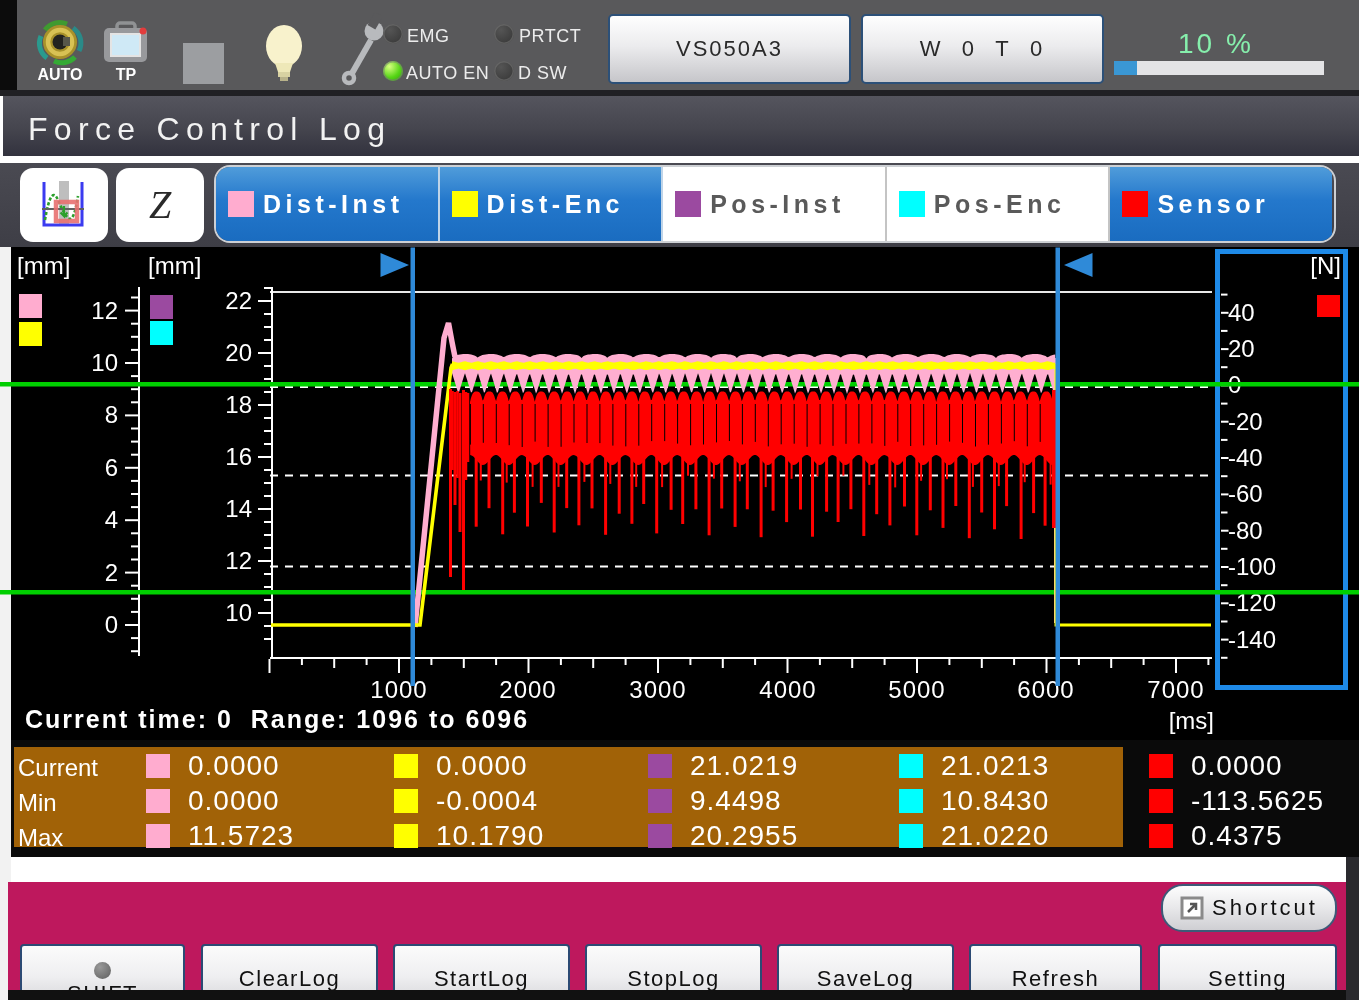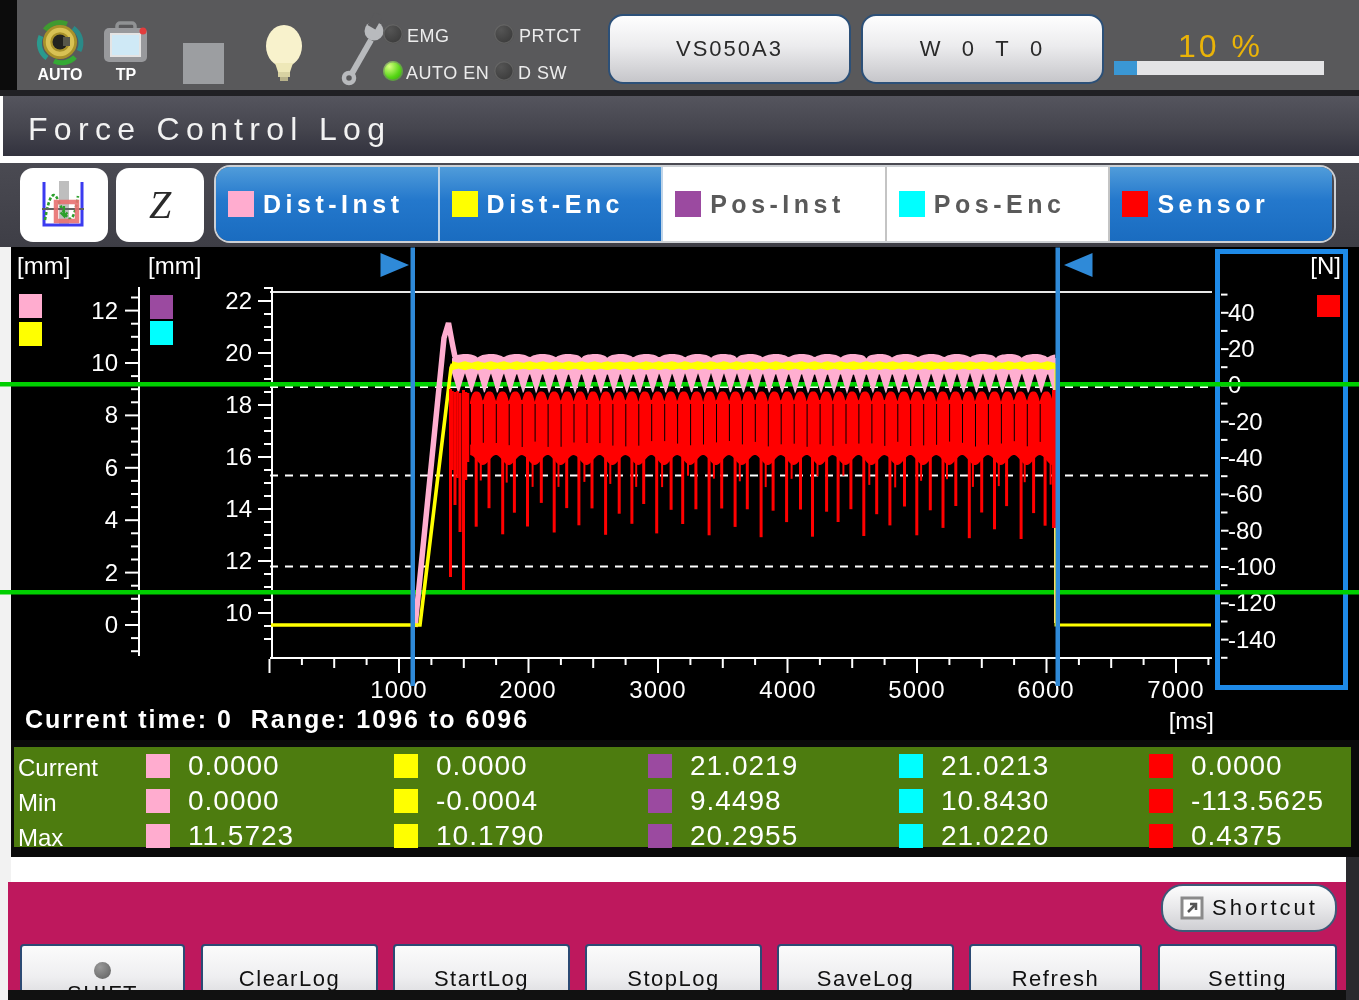--- a/index.html
+++ b/index.html
@@ -16,32 +16,32 @@
 .lcell.off{background:#fff}
 .lcell .sw{width:26px;height:26px;margin-left:12px}
 .lcell .tx{font-size:25px;font-weight:bold;margin-left:9px;letter-spacing:4.5px}
 .lcell.on .tx{color:#fff}
 .lcell.off .tx{color:#5a5a5a}
 .sep{position:absolute;right:0;top:0;width:2px;height:74px;background:#bfd4e8}
 .lcell.off .sep{background:#c4c4c4}
 #chart{left:0;top:243px;width:1359px;height:497px}
 #whitestrip{left:0;top:247px;width:11px;height:753px;background:#f2f2f2}
 #tablewrap{left:11px;top:740px;width:1348px;height:117px;background:#0a0a0a}
-#tbl{position:absolute;left:3px;top:7px;width:1337px;height:100px;background:#4d7c0f;color:#fff;font-size:26px}
+#tbl{position:absolute;left:3px;top:7px;width:1109px;height:100px;background:#a16207;color:#fff;font-size:26px}
 .trow{position:absolute;left:0;width:100%;height:30px}
 .trow .lab{position:absolute;left:4px;top:3px;font-size:24px}
 .tsw{position:absolute;top:3px;width:24px;height:24px}
 .tval{position:absolute;top:-1px;font-size:28px;letter-spacing:1px}
 #bottom{left:8px;top:882px;width:1343px;height:133px;background:#be185d}
 #botblack{left:8px;top:990px;width:1351px;height:10px;background:#111}
 #rightblack{left:1346px;top:857px;width:13px;height:143px;background:#2a2a2e}
 #shortcut{position:absolute;left:1153px;top:2px;width:176px;height:48px;border-radius:22px;background:linear-gradient(#fdfdfd,#e8e8ea 50%,#cfcfd3);border:2px solid #3d5a78;display:flex;align-items:center;justify-content:center;color:#111;font-size:22px;letter-spacing:3px}
 .btn{position:absolute;top:62px;height:71px;background:linear-gradient(#fbfbfb,#efeff1 45%,#cdcdd1);border:2.5px solid #2c4a74;border-radius:4px;color:#111;font-size:22px;text-align:center;line-height:66px;letter-spacing:1.5px}
 #topbar svg{position:absolute;left:0;top:0}
-.tbtn{position:absolute;top:14px;width:243px;height:70px;background:linear-gradient(#fefefe,#ececee 45%,#c6c6ca);border:2px solid #2c5078;border-radius:15px;color:#2a2a2a;font-size:22px;text-align:center;line-height:66px;letter-spacing:2px}
+.tbtn{position:absolute;top:14px;width:243px;height:70px;background:linear-gradient(#fefefe,#ececee 45%,#c6c6ca);border:2px solid #2c5078;border-radius:5px;color:#2a2a2a;font-size:22px;text-align:center;line-height:66px;letter-spacing:2px}
 .led{position:absolute;width:20px;height:20px;border-radius:50%;box-shadow:inset 0 0 0 1.5px rgba(120,120,120,0.55)}
 .ledtx{position:absolute;color:#ececec;font-size:18px;letter-spacing:0.5px}
 </style></head>
 <body>
 <div class="abs" id="topbar">
   <div class="lblk"></div>
   <svg width="610" height="90" viewBox="0 0 610 90">
 
     <g>
       <path d="M 45 30 a 18 18 0 0 1 22 -6" stroke="#3f9a30" stroke-width="5" fill="none"></path>
@@ -82,21 +82,21 @@
   <div class="led" style="left:383px;top:24px;background:radial-gradient(circle at 35% 30%,#555,#333)"></div>
   <div class="ledtx" style="left:407px;top:26px">EMG</div>
   <div class="led" style="left:383px;top:61px;background:radial-gradient(circle at 32% 28%,#d8ff80,#55d515 55%,#2f9a08)"></div>
   <div class="ledtx" style="left:406px;top:63px">AUTO EN</div>
   <div class="led" style="left:494px;top:24px;background:radial-gradient(circle at 35% 30%,#555,#333)"></div>
   <div class="ledtx" style="left:519px;top:26px">PRTCT</div>
   <div class="led" style="left:494px;top:61px;background:radial-gradient(circle at 35% 30%,#555,#333)"></div>
   <div class="ledtx" style="left:518px;top:63px">D SW</div>
   <div class="tbtn" style="left:608px">VS050A3</div>
   <div class="tbtn" style="left:861px;letter-spacing:3px">W&nbsp;&nbsp;0&nbsp;&nbsp;T&nbsp;&nbsp;0</div>
-  <div class="abs" style="left:1178px;top:28px;width:150px;color:#eab308;font-size:32px;letter-spacing:3px">10 %</div>
+  <div class="abs" style="left:1178px;top:28px;width:150px;color:#86efac;font-size:28px;letter-spacing:3px">10 %</div>
   <div class="abs" style="left:1114px;top:61px;width:210px;height:14px;background:#e4e4e6"></div>
   <div class="abs" style="left:1114px;top:61px;width:23px;height:14px;background:#3a97d4"></div>
 </div>
 <div class="abs" id="divider"></div>
 <div class="abs" id="title">Force Control Log</div>
 <div class="abs" id="toolbar">
   <div class="wbtn" style="left:20px">
     <svg width="88" height="74" viewBox="0 0 88 74">
       <rect x="39" y="13" width="10" height="45" fill="#a8a8a8" opacity="0.75"></rect>
       <path d="M 24 14 V 57 H 62 V 14" fill="none" stroke="#3b3bf0" stroke-width="3"></path>

